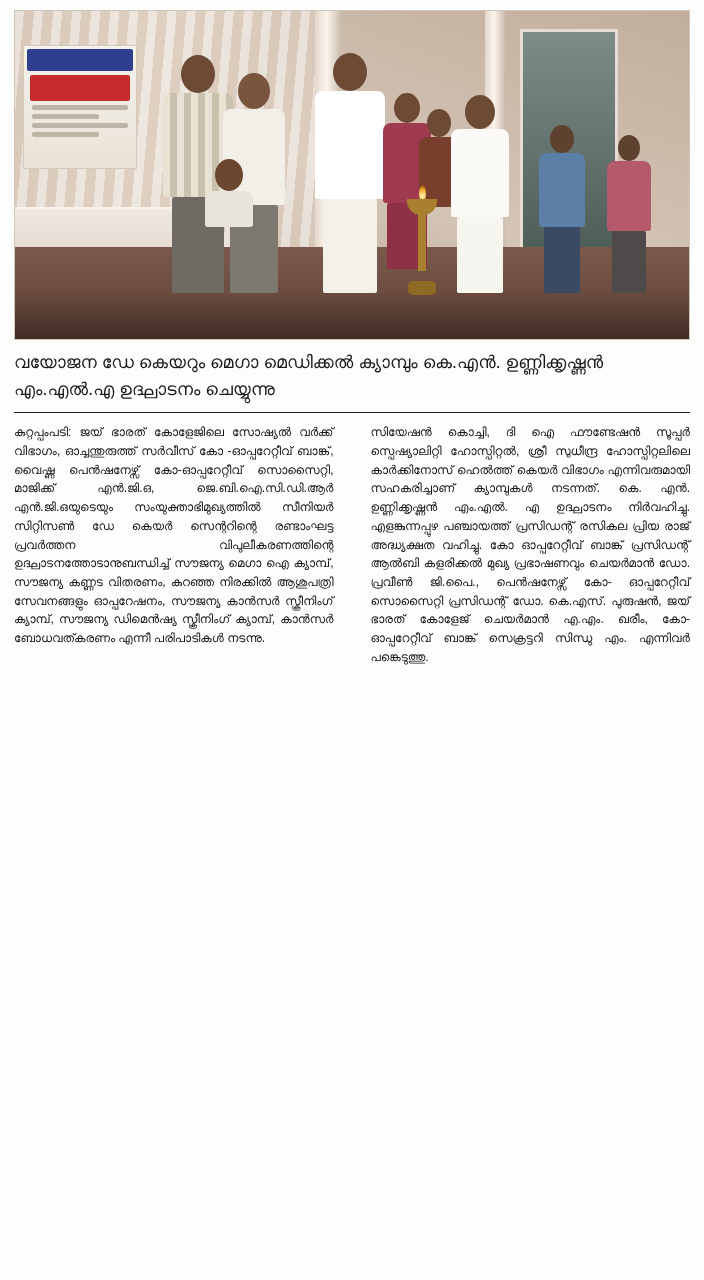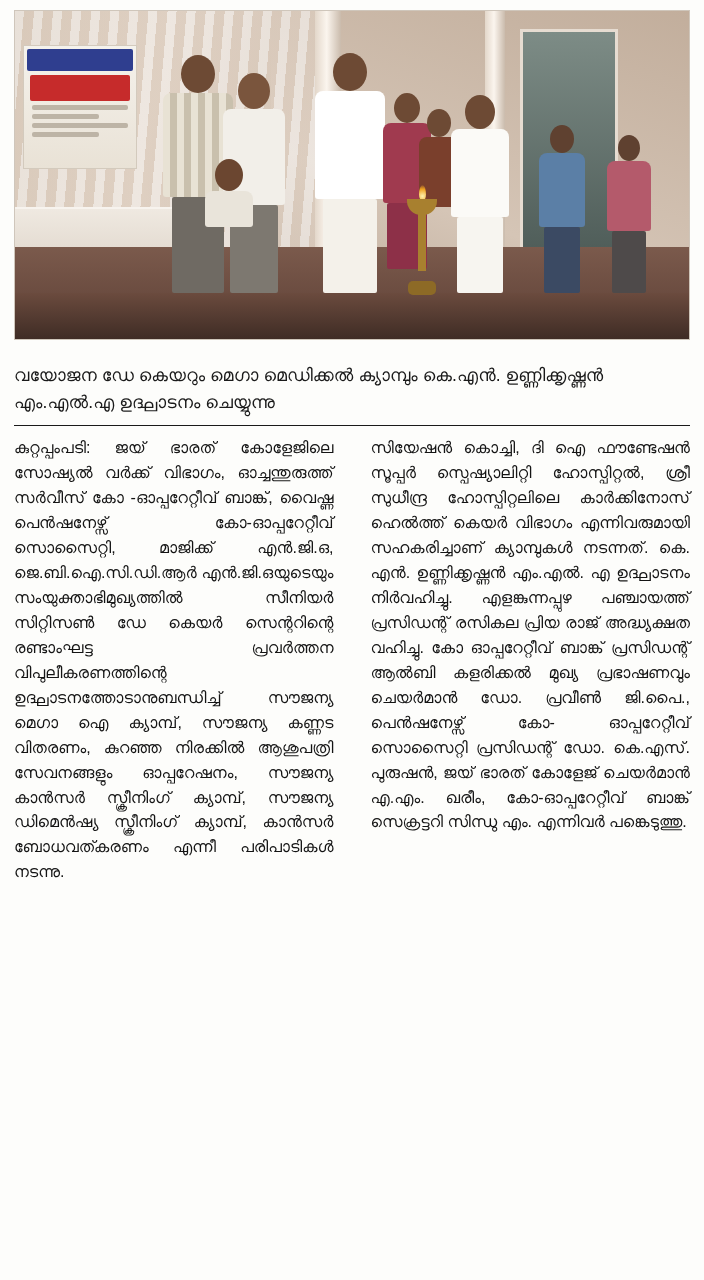--- a/index.html
+++ b/index.html
@@ -104,21 +104,21 @@
     background: radial-gradient(circle at 50% 70%, #fff3b0, #f0a321 60%, rgba(240,163,33,0));
     border-radius: 50% 50% 50% 50% / 60% 60% 40% 40%;
   }
   .person { position: absolute; bottom: 46px; }
   .head { border-radius: 50%; margin: 0 auto; }
   .torso { border-radius: 8px 8px 3px 3px; }
   .legs { background: #f2efe8; border-radius: 2px; margin: 0 auto; }
 
   
   .caption {
-    margin-top: 22px;
+    margin-top: 9px;
     font-size: 17.5px;
     line-height: 1.52;
     letter-spacing: 0.1px;
     color: #1a1a1a;
   }
 
   
   .headline {
     margin-top: 12px;
     font-size: 33px;
@@ -135,21 +135,21 @@
   }
 
   
   .cols {
     display: flex;
     margin-top: 10px;
     gap: 18px;
   }
   .col {
     width: 329px;
-    font-size: 16px;
+    font-size: 12px;
     line-height: 1.56;
     text-align: justify;
     text-justify: inter-word;
     color: #141414;
   }
   .col p { margin: 0; }
   .col p + p { margin-top: 0; }
   .indent { text-indent: 26px; }
   .divider {
     width: 1px;

